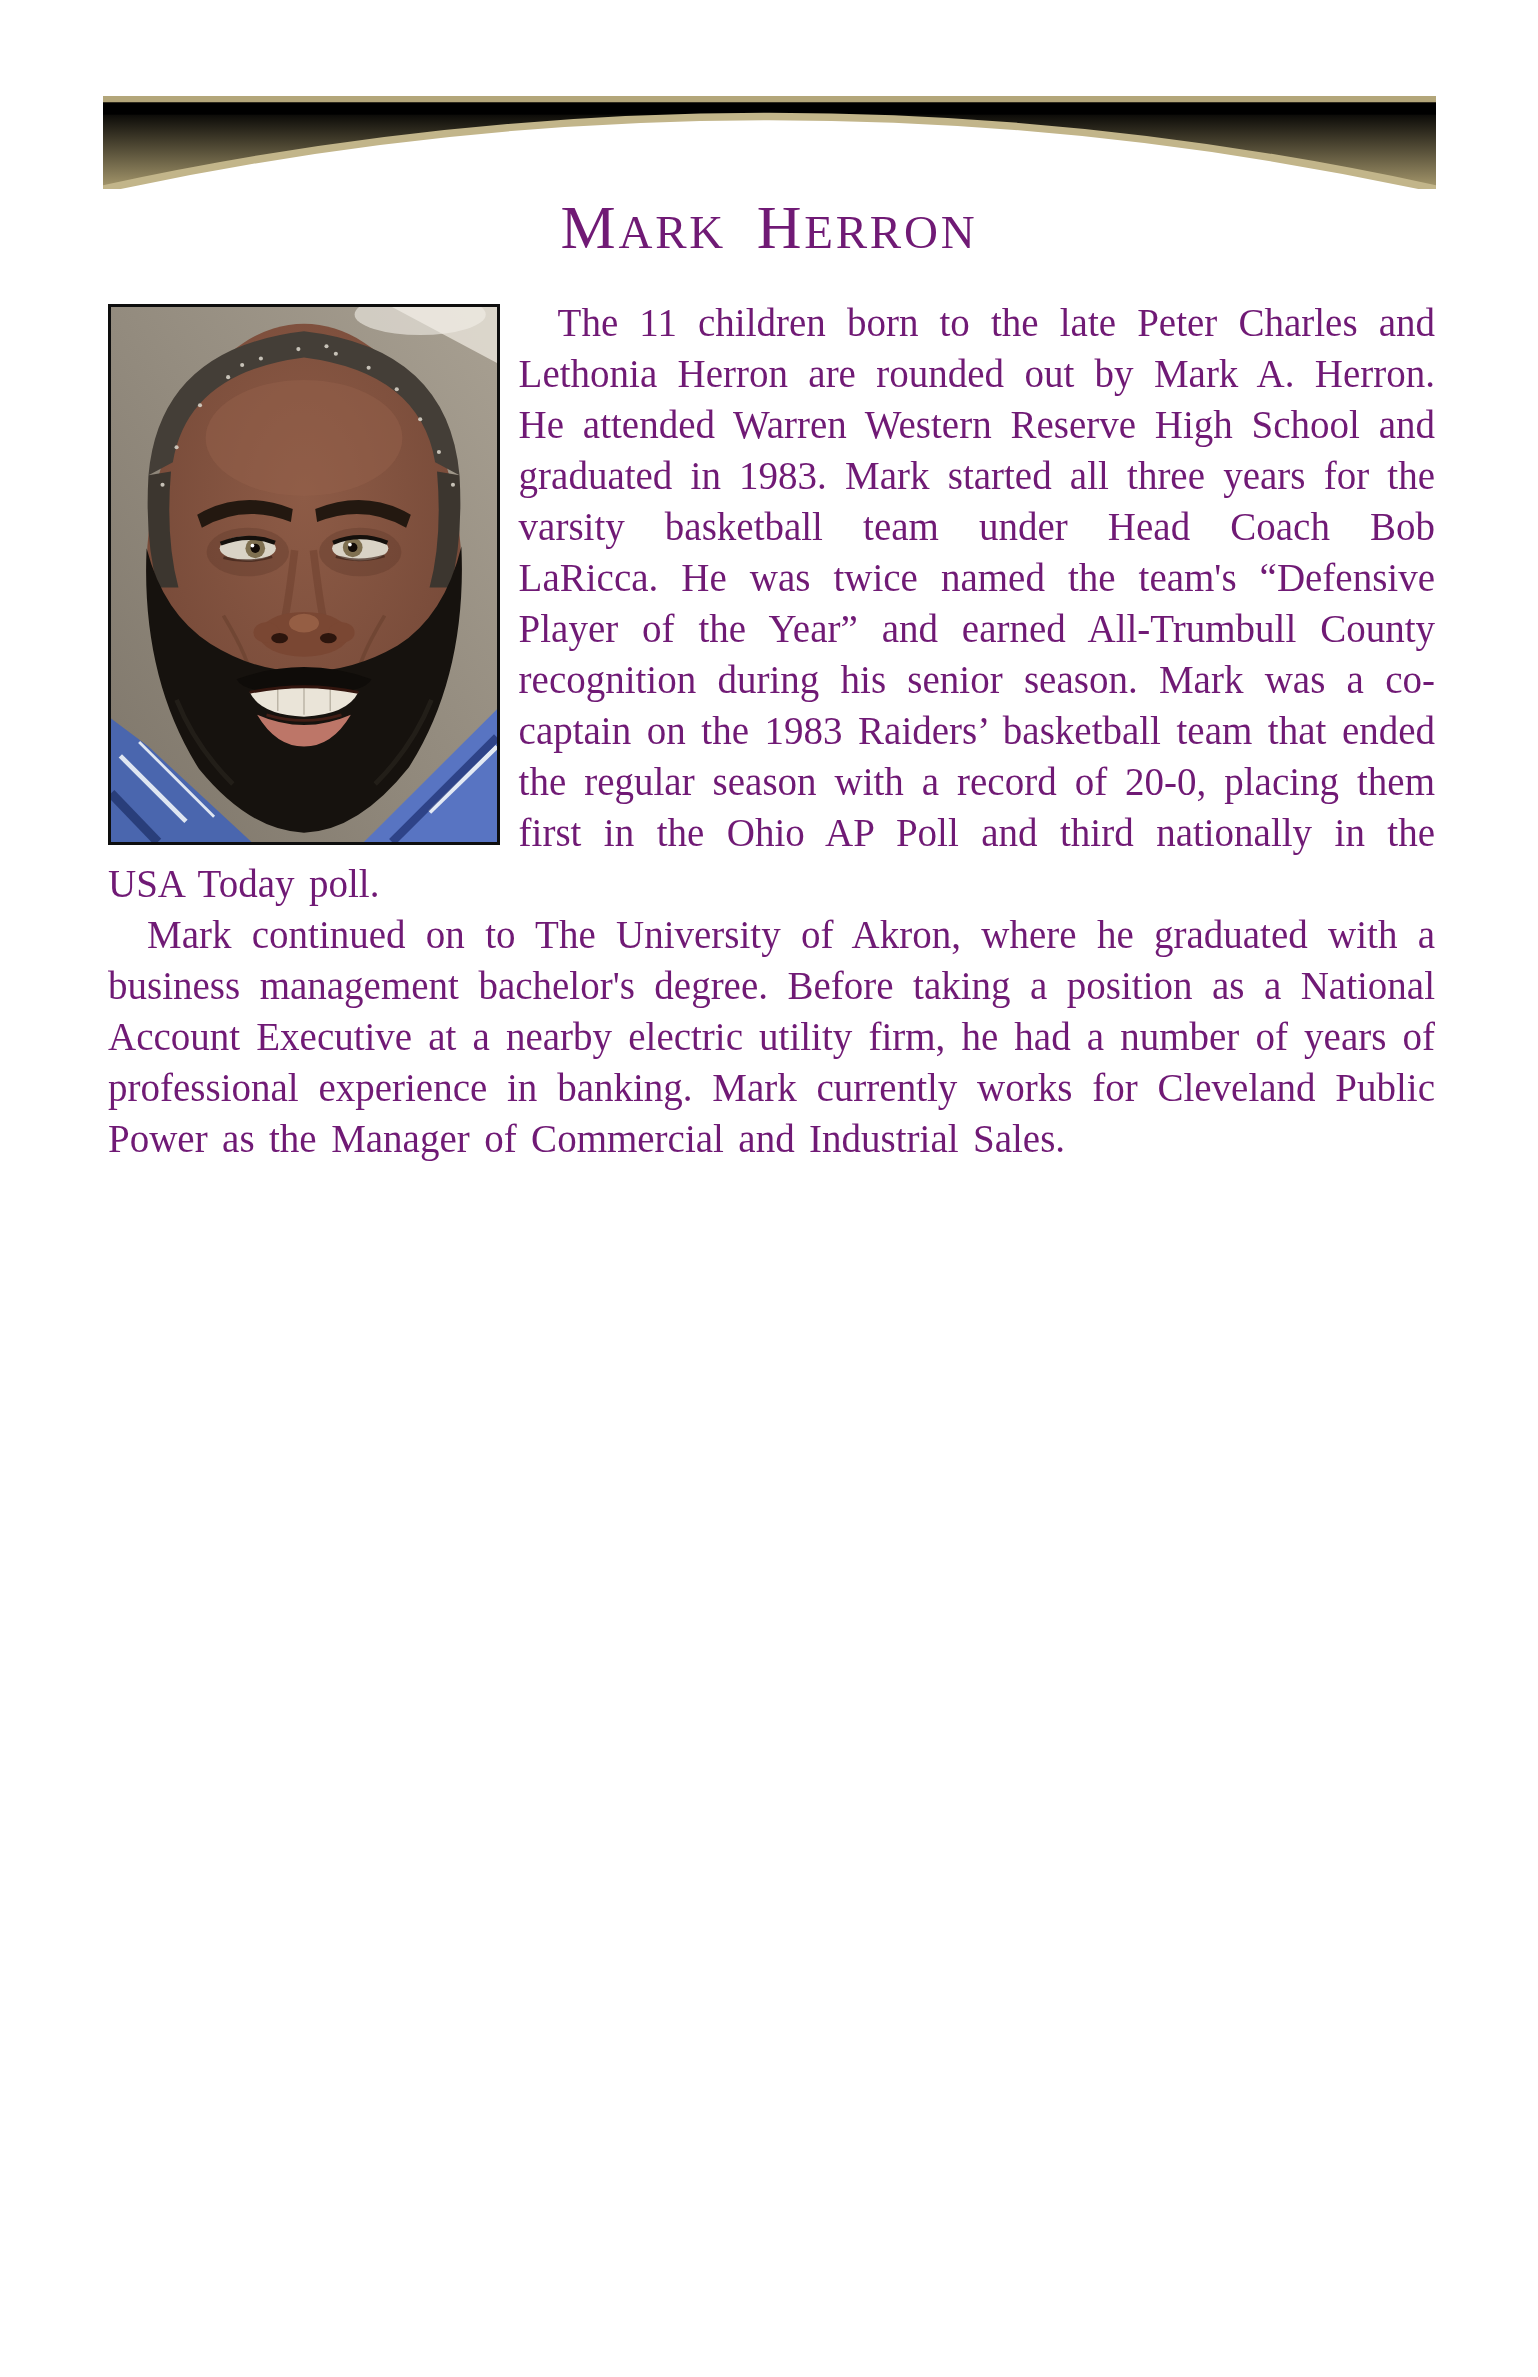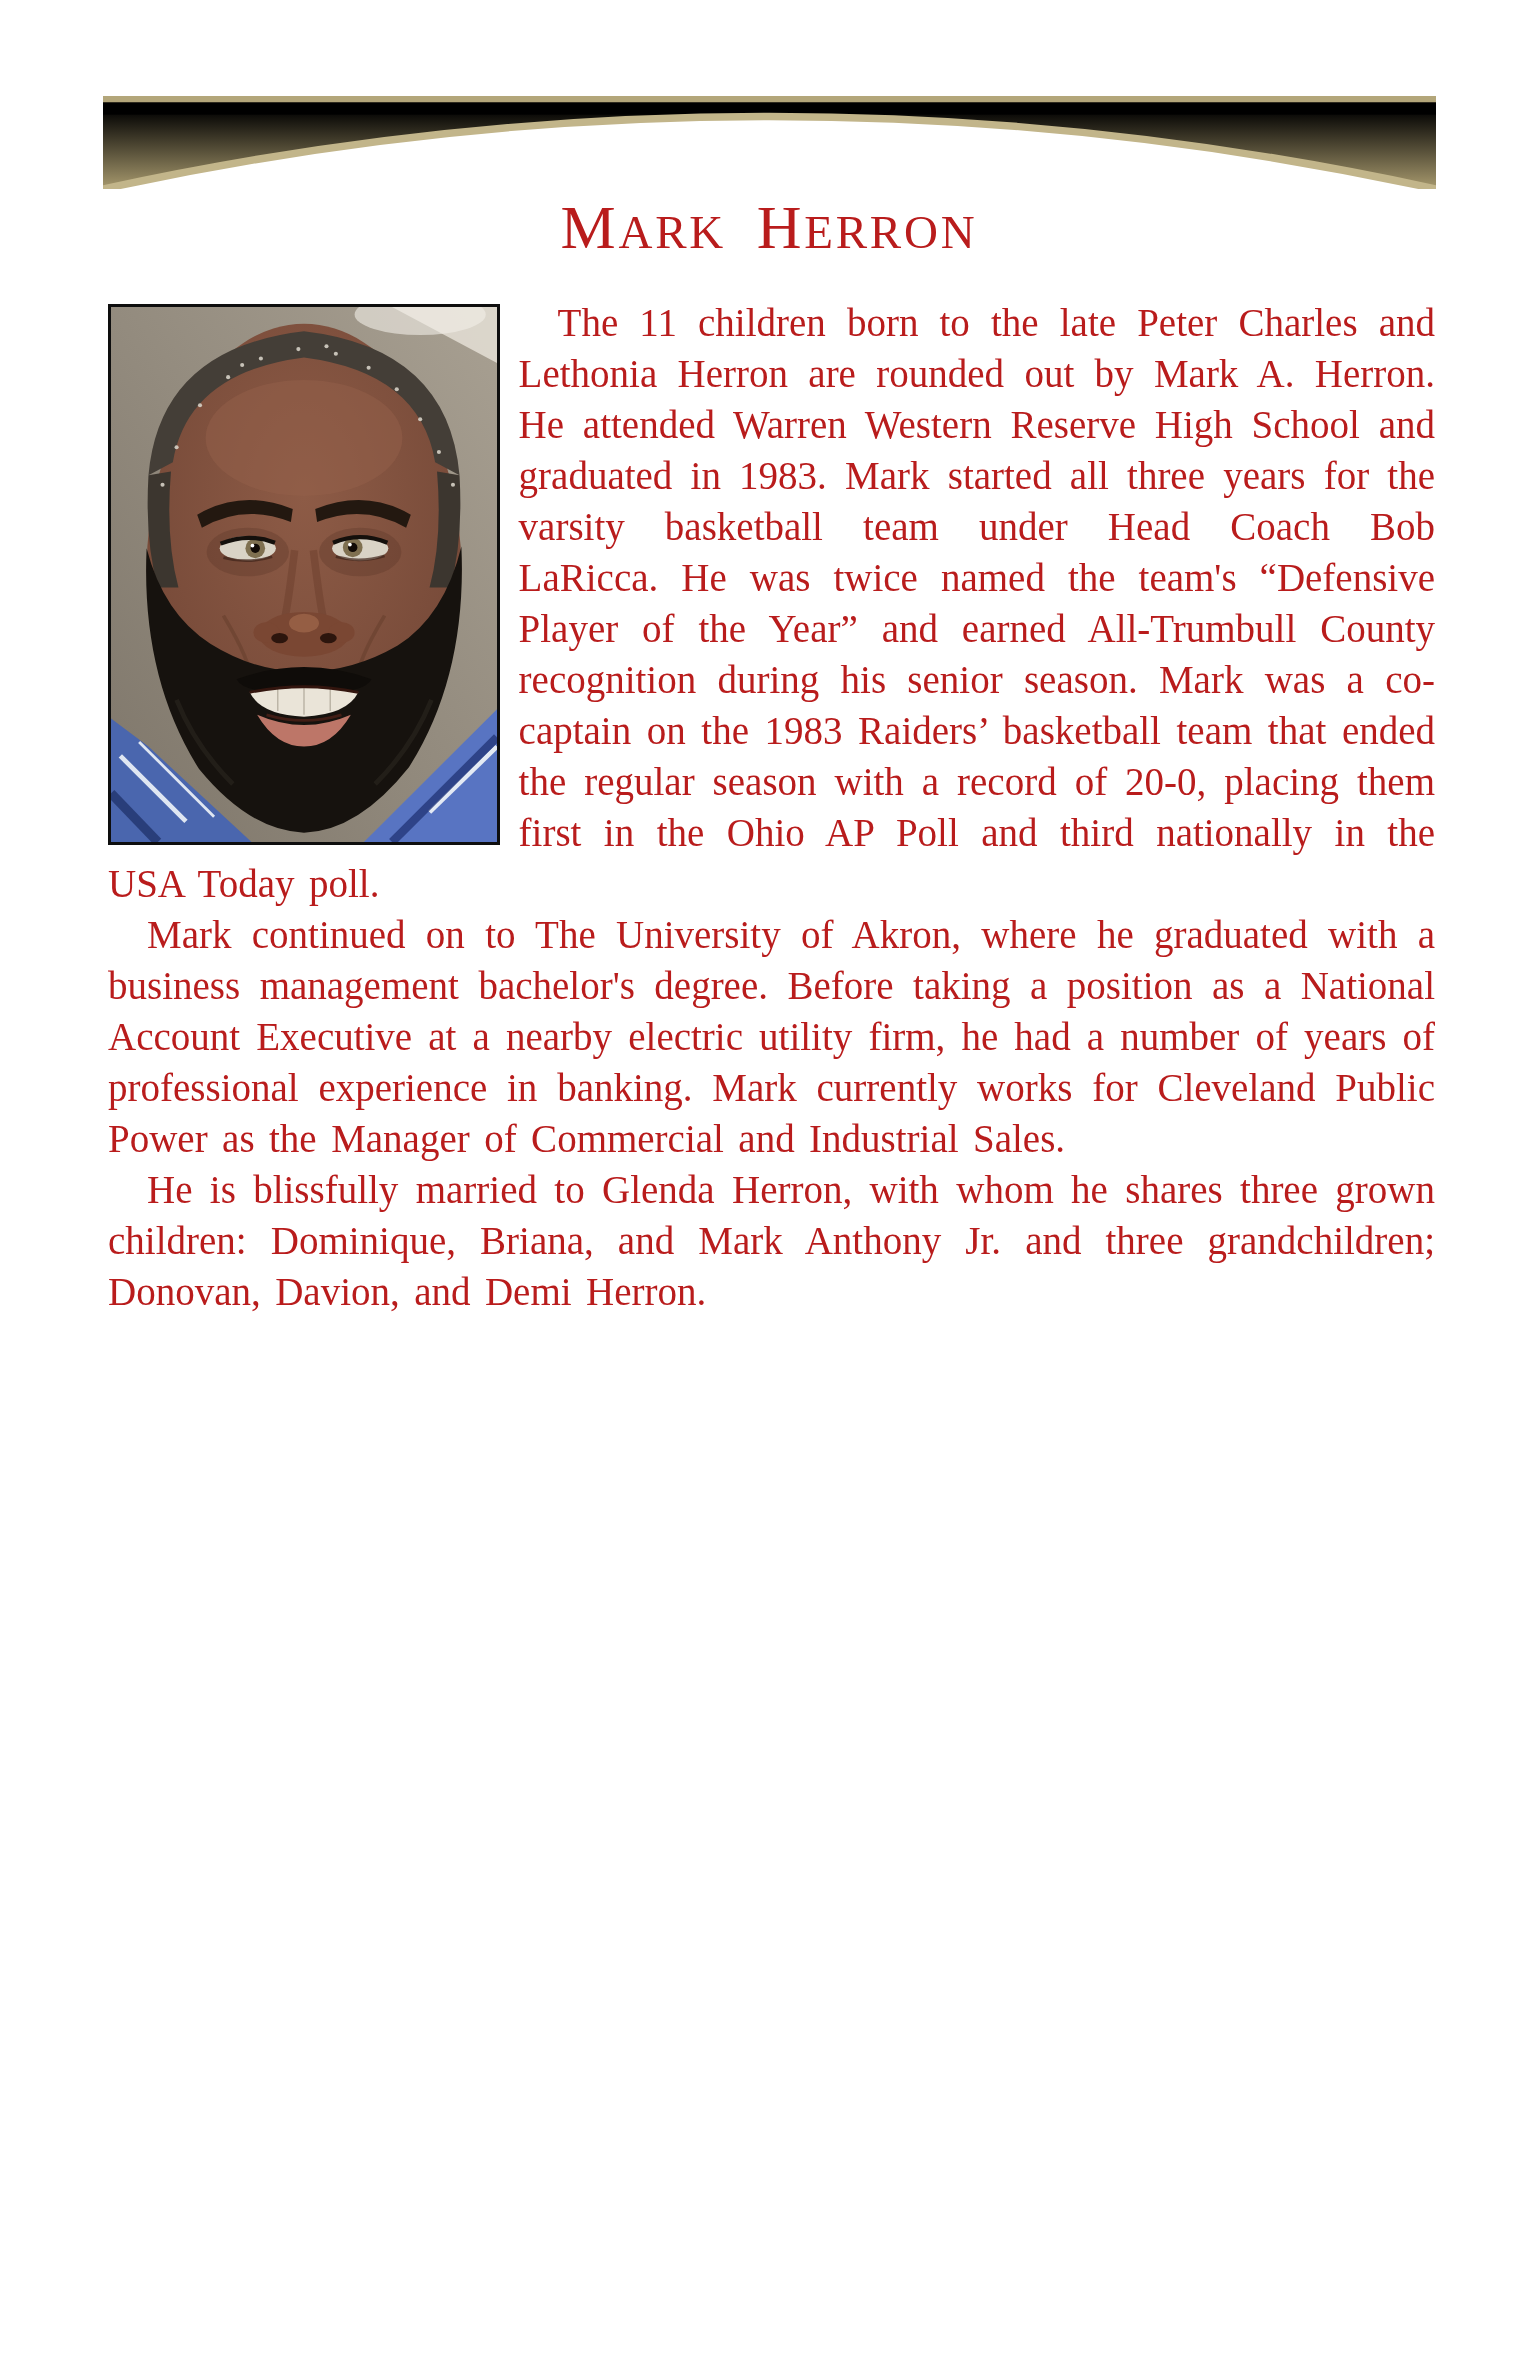--- a/index.html
+++ b/index.html
@@ -3,21 +3,21 @@
 <meta charset="utf-8">
 <style>
   html, body { margin: 0; padding: 0; background: #ffffff; }
   .page {
     position: relative;
     width: 1538px;
     height: 1782px;
     background: #ffffff;
     overflow: hidden;
     font-family: "Liberation Serif", serif;
-    color: #b91c1c;
+    color: #701a75;
   }
 
   
   .band-top {
     position: absolute;
     left: 103px; top: 96px;
     width: 1333px; height: 93px;
     overflow: hidden;
   }
   .band-bottom {
@@ -194,21 +194,20 @@
           <path d="M178,408 L178,432 M206,406 L206,436 M234,408 L234,432" stroke="#b9b2a4" stroke-width="1.5"></path>
           <path d="M148,412 Q206,400 264,412" stroke="#33150e" stroke-width="3" fill="none"></path>
           <path d="M156,436 Q206,458 256,436 Q236,470 206,470 Q176,470 156,436 Z" fill="#bd7668"></path>
           <path d="M166,436 Q206,448 246,436" stroke="#5f241a" stroke-width="3" fill="none" opacity="0.6"></path>
         </g>
       </svg>
     </div>
 
     <p>The 11 children born to the late Peter Charles and Lethonia Herron are rounded out by Mark A. Herron. He attended Warren Western Reserve High School and graduated in 1983. Mark started all three years for the varsity basketball team under Head Coach Bob LaRicca. He was twice named the team's “Defensive Player of the Year” and earned All-Trumbull County recognition during his senior season. Mark was a co-captain on the 1983 Raiders’ basketball team that ended the regular season with a record of 20-0, placing them first in the Ohio AP Poll and third nationally in the USA Today poll.</p>
     <p>Mark continued on to The University of Akron, where he graduated with a business management bachelor's degree. Before taking a position as a National Account Executive at a nearby electric utility firm, he had a number of years of professional experience in banking. Mark currently works for Cleveland Public Power as the Manager of Commercial and Industrial Sales.</p>
-    <p>He is blissfully married to Glenda Herron, with whom he shares three grown children: Dominique, Briana, and Mark Anthony Jr. and three grandchildren; Donovan, Davion, and Demi Herron.</p>
   </div>
 
   <div class="band-bottom">
     <svg viewBox="0 0 1430 56" preserveAspectRatio="none">
       <defs>
         <linearGradient id="gbot" x1="0" y1="0" x2="0" y2="50" gradientUnits="userSpaceOnUse">
           <stop offset="0" stop-color="#ab9e72"></stop>
           <stop offset="0.72" stop-color="#000000"></stop>
           <stop offset="1" stop-color="#000000"></stop>
         </linearGradient>

